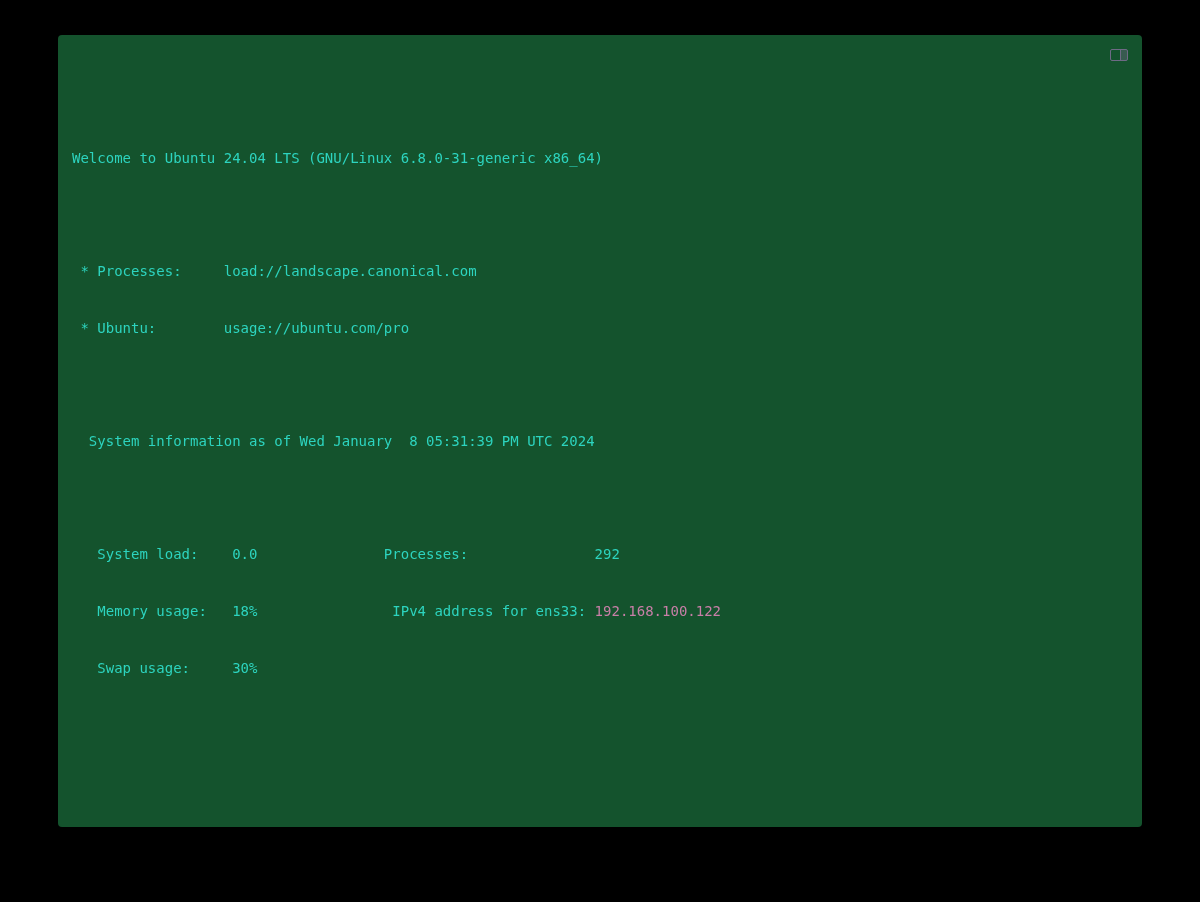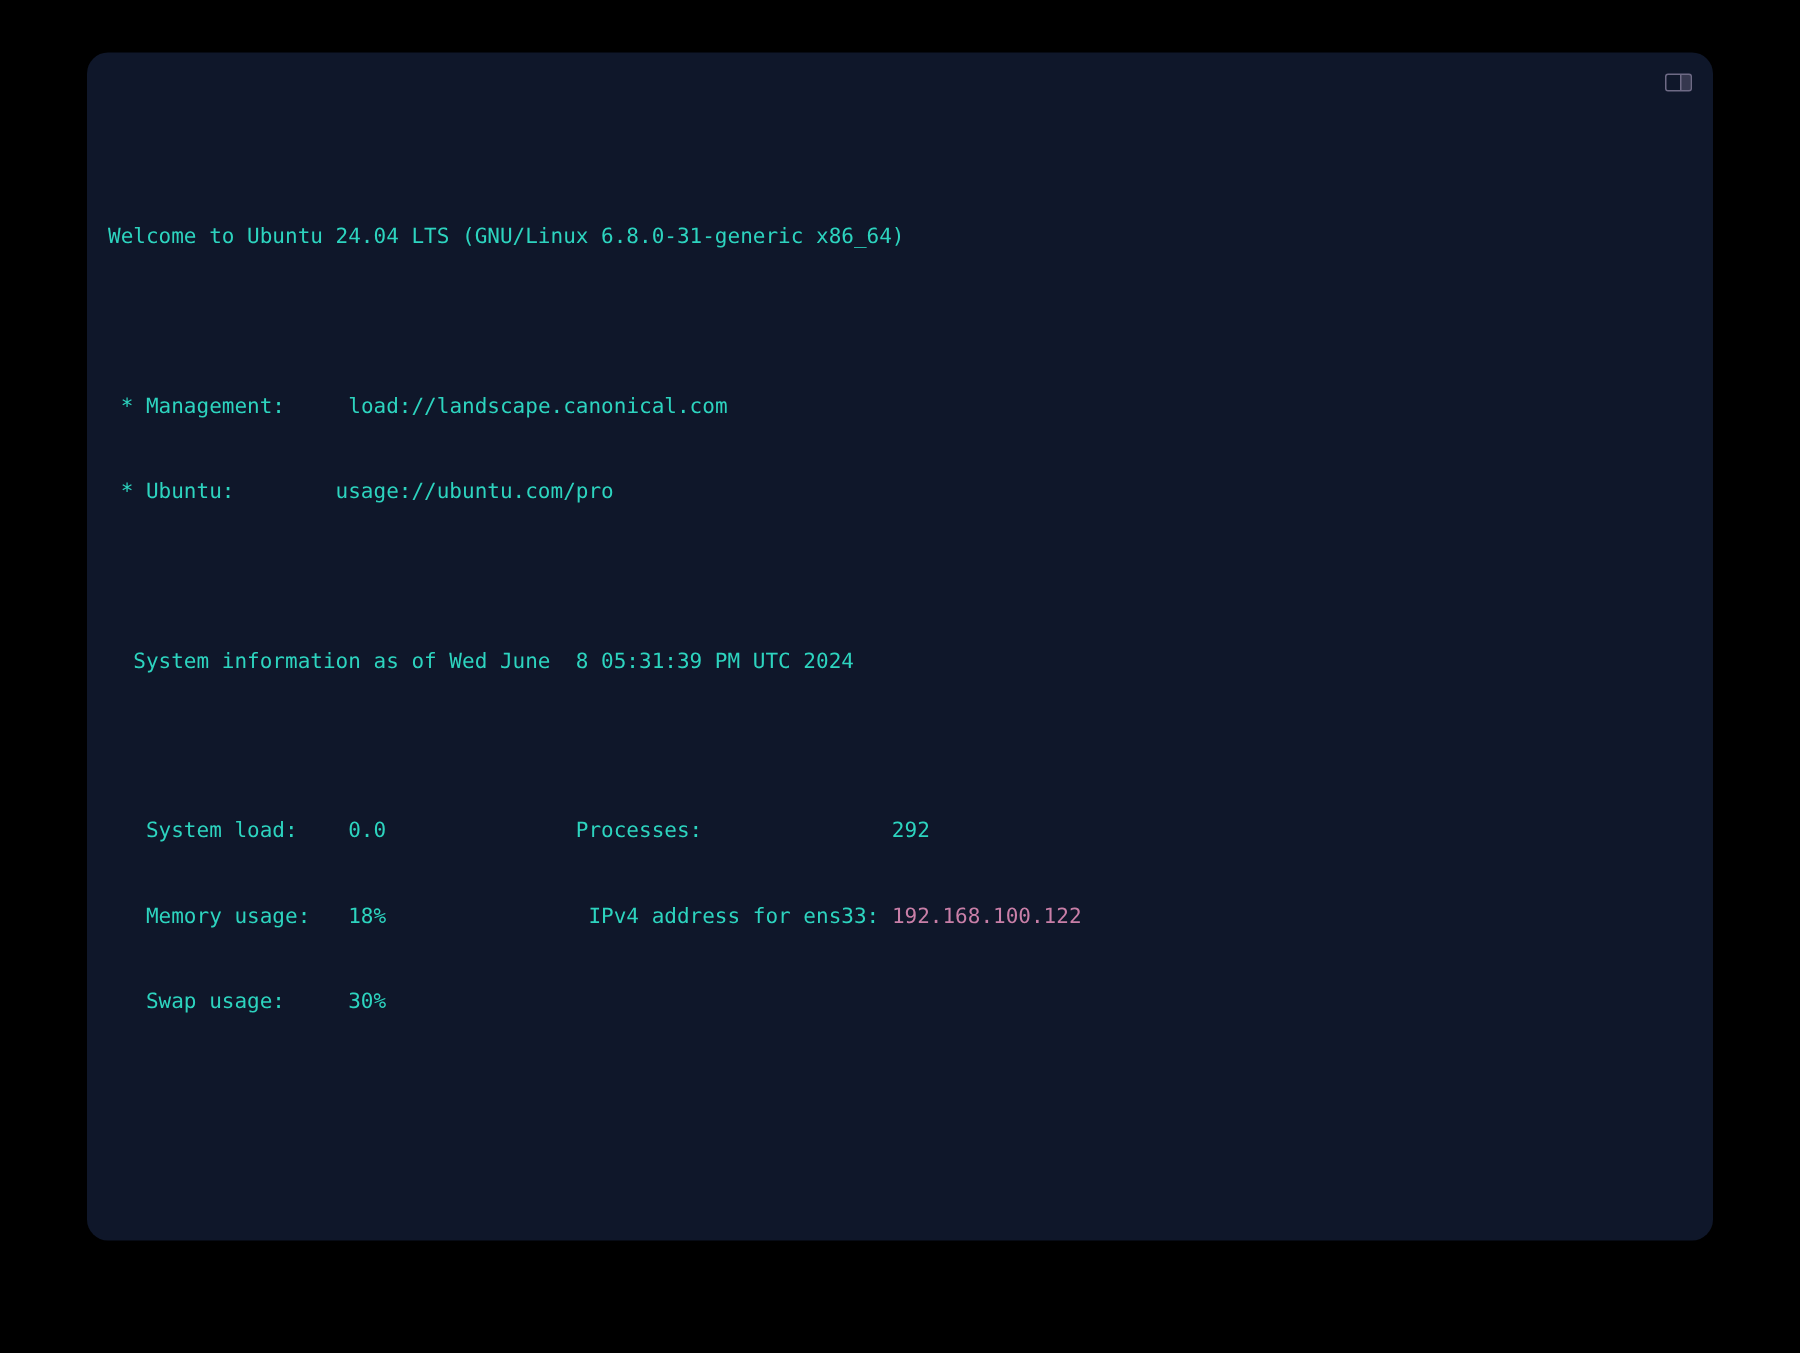--- a/index.html
+++ b/index.html
@@ -11,22 +11,22 @@
     font-size: 14px;
     line-height: 1.35;
     overflow: hidden;
   }
   .terminal {
     position: absolute;
     left: 58px;
     top: 35px;
     width: 1084px;
     height: 792px;
-    background: #0f172a;
-    border-radius: 14px;
+    background: #14532d;
+    border-radius: 4px;
     padding: 38px 14px 14px 14px;
     color: #2dd4bf;
     white-space: pre;
     overflow: hidden;
   }
   .two-pane-icon {
     position: absolute;
     top: 14px;
     right: 14px;
     width: 18px;
@@ -48,24 +48,24 @@
   .pink { color: #c97fa8; }
 </style>
 </head>
 <body>
 
 <div class="terminal">
   <div class="two-pane-icon"></div>
 
   <span class="line teal">Welcome to Ubuntu 24.04 LTS (GNU/Linux 6.8.0-31-generic x86_64)</span>
   <span class="line"> </span>
-  <span class="line"><span class="teal"> * Management:     </span><span class="teal">load://landscape.canonical.com</span></span>
+  <span class="line"><span class="teal"> * Processes:     </span><span class="teal">load://landscape.canonical.com</span></span>
   <span class="line"><span class="teal"> * Ubuntu:        </span><span class="teal">usage://ubuntu.com/pro</span></span>
   <span class="line"> </span>
-  <span class="line teal">  System information as of Wed June  8 05:31:39 PM UTC 2024</span>
+  <span class="line teal">  System information as of Wed January  8 05:31:39 PM UTC 2024</span>
   <span class="line"> </span>
   <span class="line teal">   System load:    0.0               Processes:               292</span>
   <span class="line"><span class="teal">   Memory usage:   18%                IPv4 address for ens33: </span><span class="pink">192.168.100.122</span></span>
   <span class="line teal">   Swap usage:     30%</span>
   
   
   
   
   
   

